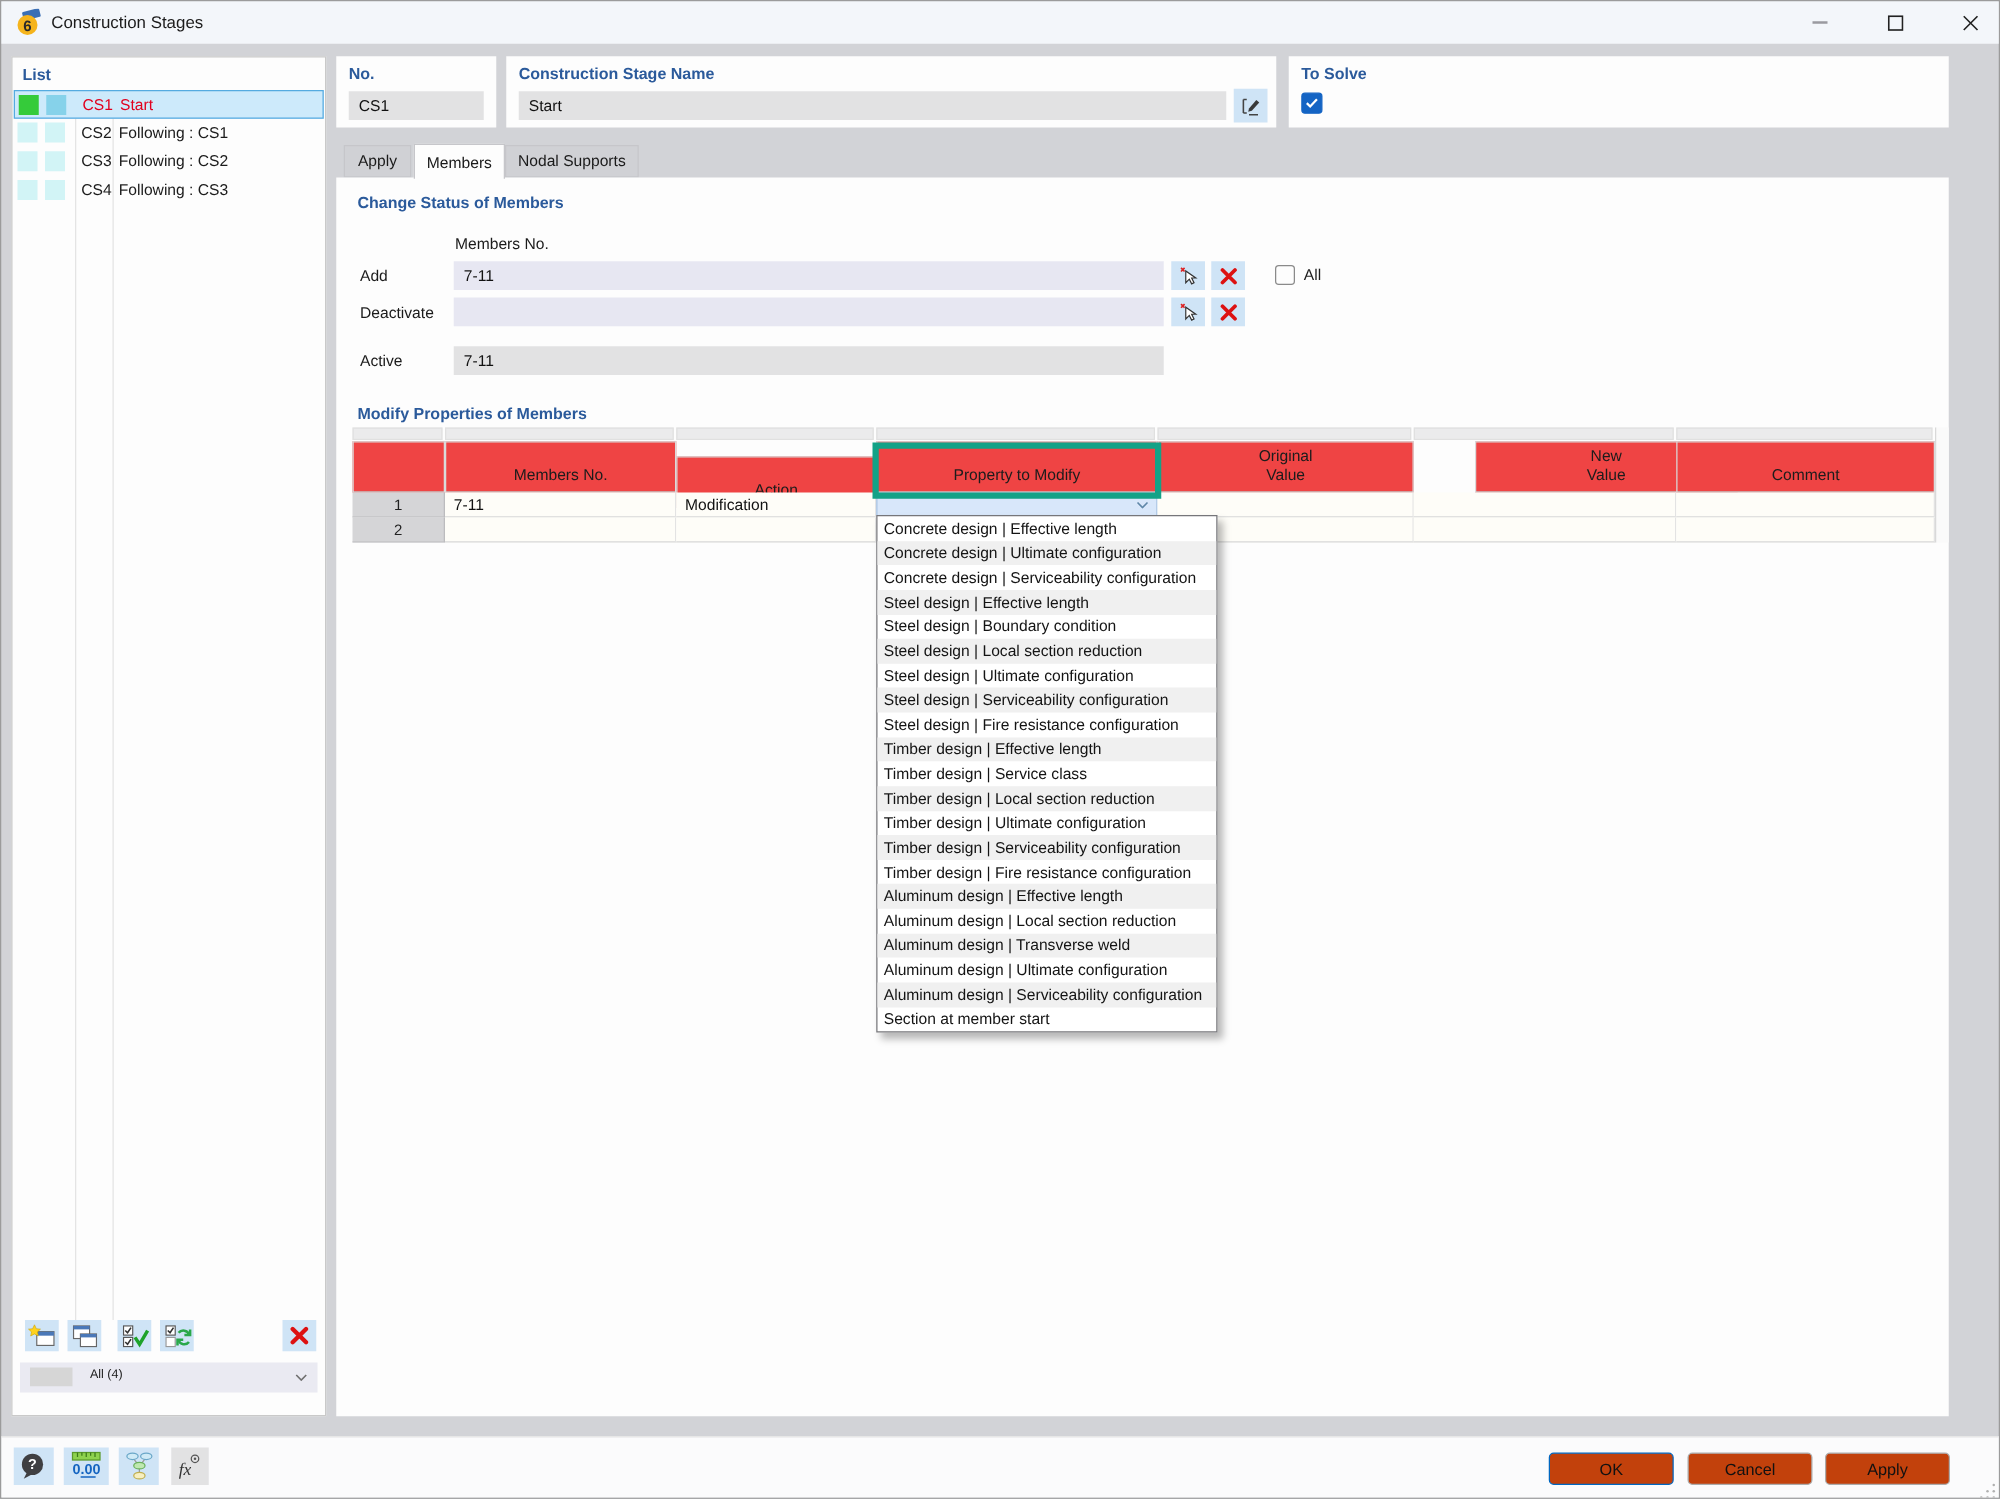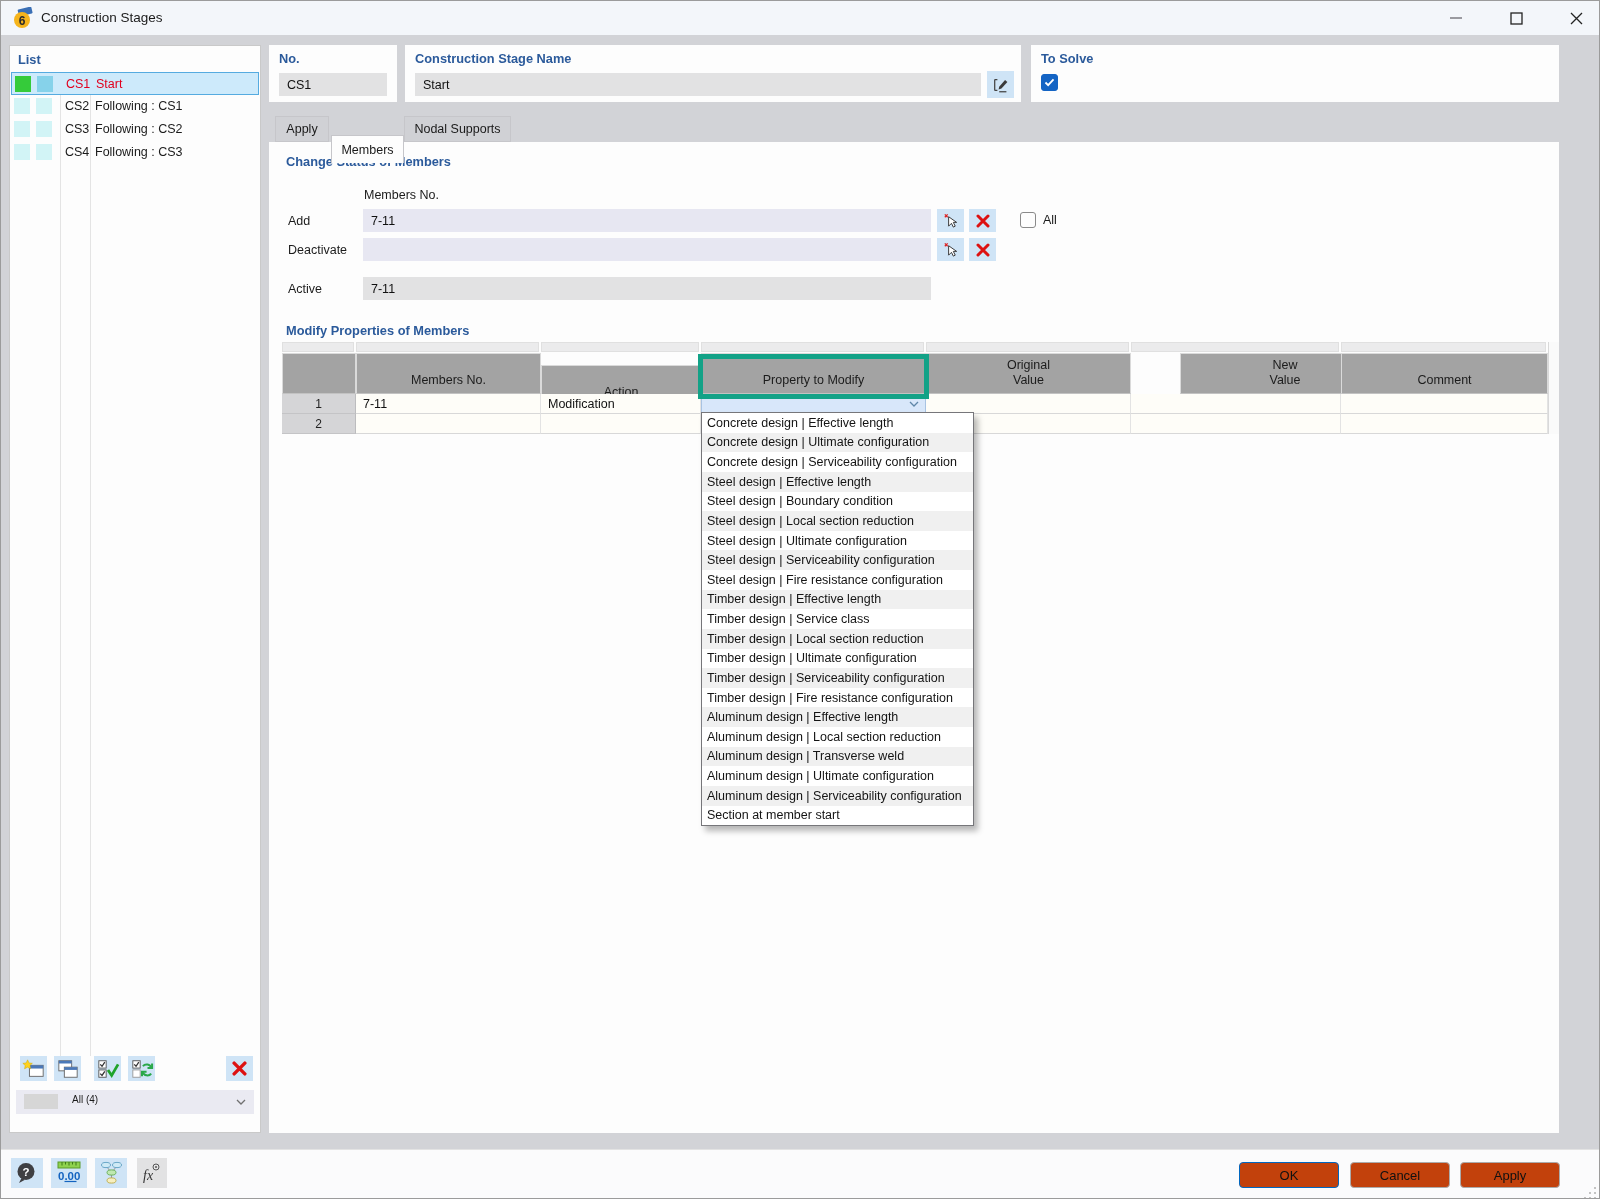--- a/index.html
+++ b/index.html
@@ -31,21 +31,21 @@
   .filter-dd{position:absolute;left:6px;top:1044px;width:238px;height:24px;background:#eaeaf2;display:flex;align-items:center;}
   
   .inp{position:absolute;height:23px;background:#e7e7f2;font-size:12.5px;display:flex;align-items:center;padding-left:8px;color:#111;box-sizing:border-box;}
   .ro{background:#e2e2e3;}
   
   .tab{position:absolute;display:flex;align-items:center;justify-content:center;font-size:12.5px;color:#1a1a1a;box-sizing:border-box;}
   .tab-inactive{top:115px;height:26px;background:#d0d1d5;border:1px solid #c6c6ca;}
   .tab-active{top:114px;height:28px;background:#fdfdfd;border:1px solid #c6c6ca;border-bottom:none;z-index:2;}
   
   .grip-seg{position:absolute;height:10px;background:#ebebec;border:1px solid #e0e0e0;box-sizing:border-box;}
-  .hdr{position:absolute;height:41px;background:#a3a3a3;border:1px solid #dadada;border-bottom:1px solid #c2c2c2;box-sizing:border-box;
+  .hdr{position:absolute;height:41px;background:#ef4444;border:1px solid #dadada;border-bottom:1px solid #c2c2c2;box-sizing:border-box;
     display:flex;align-items:flex-end;justify-content:center;padding-bottom:5px;font-size:12.5px;color:#1c1c1c;
     white-space:pre-line;text-align:center;line-height:1.2;}
   .cell{position:absolute;height:20px;box-sizing:border-box;border-right:1px solid #e3e3e3;border-bottom:1px solid #d8d8d8;
     background:#fefdf8;font-size:12.5px;display:flex;align-items:center;padding-left:7px;color:#111;}
   .rownum{justify-content:center;padding-left:0;background:#d5d5d7;border-right:1px solid #bcbcbe;border-bottom:1px solid #c4c4c6;font-size:12px;color:#222;}
   .combocell{background:#d8e7fa;border:1px solid #a8c3e2;justify-content:flex-end;padding-right:6px;}
   .greenbox{position:absolute;left:429px;top:212px;width:231px;height:45px;border:5px solid #13a287;box-sizing:border-box;z-index:40;}
   .dd{position:absolute;left:432px;top:270px;width:271px;height:412px;background:#ffffff;border:1px solid #76767a;
     box-shadow:4px 5px 6px rgba(0,0,0,.28);z-index:30;display:flex;flex-direction:column;}
   .dd-item{flex:1;display:flex;align-items:center;padding-left:5px;font-size:12.5px;color:#141414;white-space:nowrap;overflow:hidden;}
@@ -188,21 +188,21 @@
     <div class="chk chk-on" style="left:10px;top:29px;width:17px;height:17px;position:absolute;">
       <svg width="11" height="9" viewBox="0 0 12 10">
           <path d="M1.5 5 L4.5 8 L10.5 1.5" stroke="#fff" stroke-width="2" fill="none"></path>
         </svg>
     </div>
   </div>
 
   <div class="tab tab-inactive" style="left:274px;width:54px;">
       <span>Apply</span>
     </div>
-  <div class="tab tab-active" style="left:330px;width:73px;margin-top:20px;">
+  <div class="tab tab-active" style="left:330px;width:73px;">
       <span>Members</span>
     </div>
   <div class="tab tab-inactive" style="left:403px;width:107px;">
       <span>Nodal Supports</span>
     </div>
 
   <div class="panel-white" style="left:268px;top:141px;width:1290px;height:991px;">
 
     <span class="sect" style="left:17px;top:12px;">Change Status of Members</span>
     <span class="lbl" style="left:95px;top:46px;">Members No.</span>

